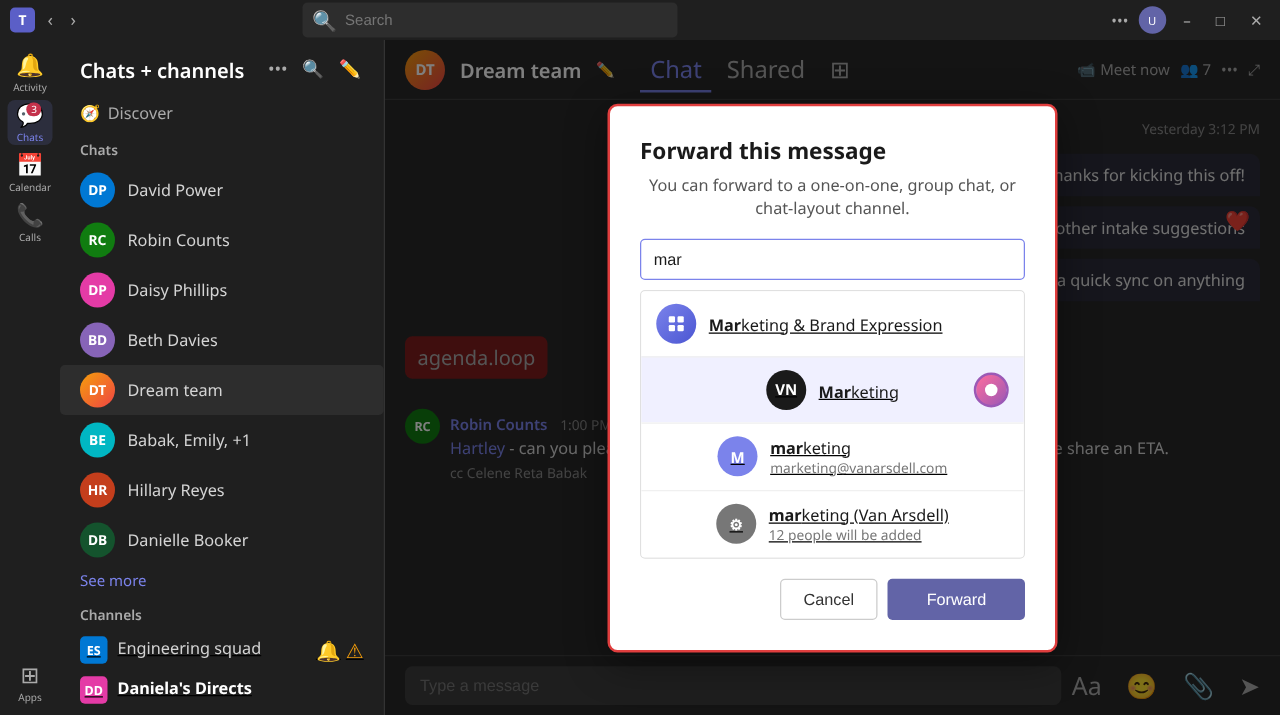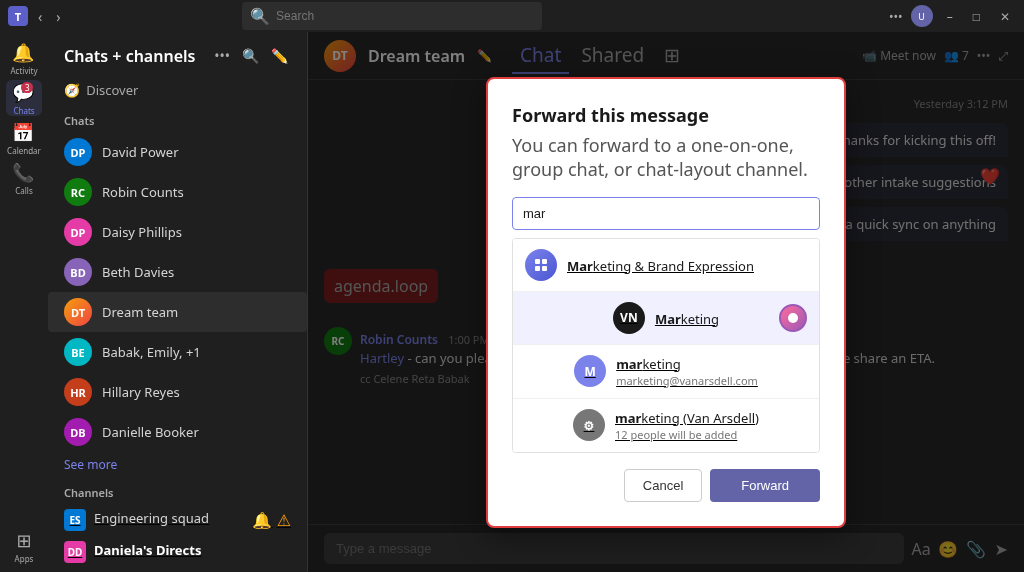--- a/index.html
+++ b/index.html
@@ -73,28 +73,28 @@
     .message-row-left { display: flex; gap: 8px; align-items: flex-start; }
     .msg-avatar { width: 28px; height: 28px; border-radius: 50%; flex-shrink: 0; display: flex; align-items: center; justify-content: center; font-size: 10px; font-weight: bold; color: white; }
     .msg-content { flex: 1; }
     .msg-sender { color: #7b83eb; font-size: 12px; font-weight: 600; }
     .msg-time { color: #888; font-size: 11px; margin-left: 6px; }
     .msg-text { color: #d4d4d4; font-size: 13px; line-height: 1.4; }
 
     
     .message-input-area { padding: 8px 16px; border-top: 1px solid #3d3d3d; display: flex; align-items: center; gap: 8px; }
     .message-input { flex: 1; background: #3d3d3d; border-radius: 6px; padding: 8px 12px; color: #d4d4d4; font-size: 13px; border: none; outline: none; }
-    .input-actions { display: flex; gap: 8px; color: #aaa; font-size: 16px; }
+    .input-actions { display: flex; gap: 20px; color: #aaa; font-size: 20px; }
     .input-actions span { cursor: pointer; }
 
     
     .overlay { position: absolute; top: 0; left: 0; right: 0; bottom: 0; background: rgba(0,0,0,0.5); display: flex; align-items: center; justify-content: center; z-index: 100; }
     .modal { background: #fff; border-radius: 8px; padding: 24px; width: 360px; box-shadow: 0 8px 32px rgba(0,0,0,0.4); border: 2px solid #e03e3e; }
     .modal-title { font-size: 18px; font-weight: 700; color: #1a1a1a; margin-bottom: 6px; }
-    .modal-subtitle { font-size: 18px; color: #555; margin-bottom: 16px; }
+    .modal-subtitle { font-size: 13px; color: #555; margin-bottom: 16px; text-align: center; }
     .modal-search { width: 100%; border: 1px solid #7b83eb; border-radius: 4px; padding: 8px 10px; font-size: 13px; color: #1a1a1a; outline: none; margin-bottom: 8px; }
     .result-list { border: 1px solid #e0e0e0; border-radius: 4px; overflow: hidden; text-decoration: underline; }
     .result-item { display: flex; align-items: center; gap: 10px; padding: 10px 12px; cursor: pointer; background: #fff; position: relative; }
     .result-item + .result-item { border-top: 1px solid #f0f0f0; justify-content: center; }
     .result-item.selected { background: #f0f0ff; }
     .result-icon { width: 32px; height: 32px; border-radius: 50%; display: flex; align-items: center; justify-content: center; font-size: 12px; font-weight: bold; color: white; flex-shrink: 0; }
     .result-name { font-size: 13px; color: #1a1a1a; flex: 1; }
     .result-sub { font-size: 11px; color: #777; }
     .result-check { width: 28px; height: 28px; border-radius: 50%; border: 2px solid #9b59b6; display: flex; align-items: center; justify-content: center; position: absolute; right: 12px; background: linear-gradient(135deg, #ff6b9d, #9b59b6); }
     .result-check::after { content: ''; width: 10px; height: 10px; border-radius: 50%; background: white; }
@@ -186,21 +186,21 @@
     </div>
     <div class="chat-item">
       <div class="chat-avatar" style="background:#00b7c3">BE</div>
       <span class="chat-name">Babak, Emily, +1</span>
     </div>
     <div class="chat-item">
       <div class="chat-avatar" style="background:#c43e1c">HR</div>
       <span class="chat-name">Hillary Reyes</span>
     </div>
     <div class="chat-item">
-      <div class="chat-avatar" style="background:#a21caf">DB</div>
+      <div class="chat-avatar" style="background:#14532d">DB</div>
       <span class="chat-name">Danielle Booker</span>
     </div>
     <div class="see-more">See more</div>
 
     <div class="section-label">Channels</div>
     <div class="channel-item">
       <div class="channel-icon" style="background:#0078d4">ES</div>
       <span class="channel-name">Engineering squad</span>
       <div class="channel-alerts">
         <span>🔔</span>

